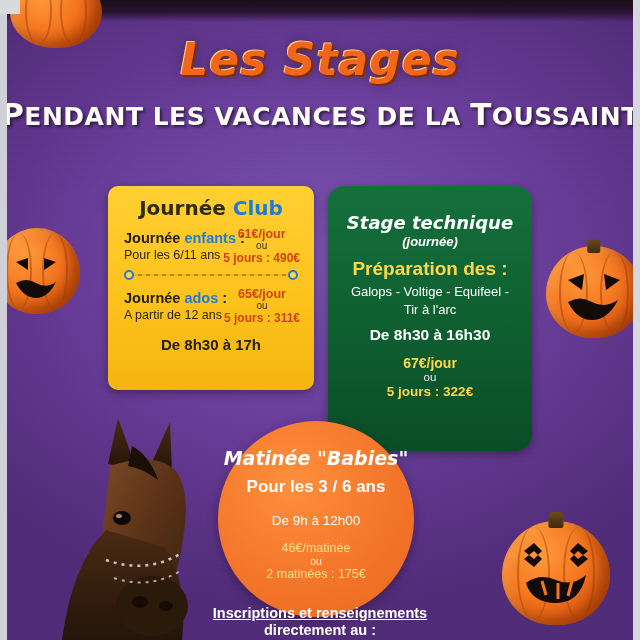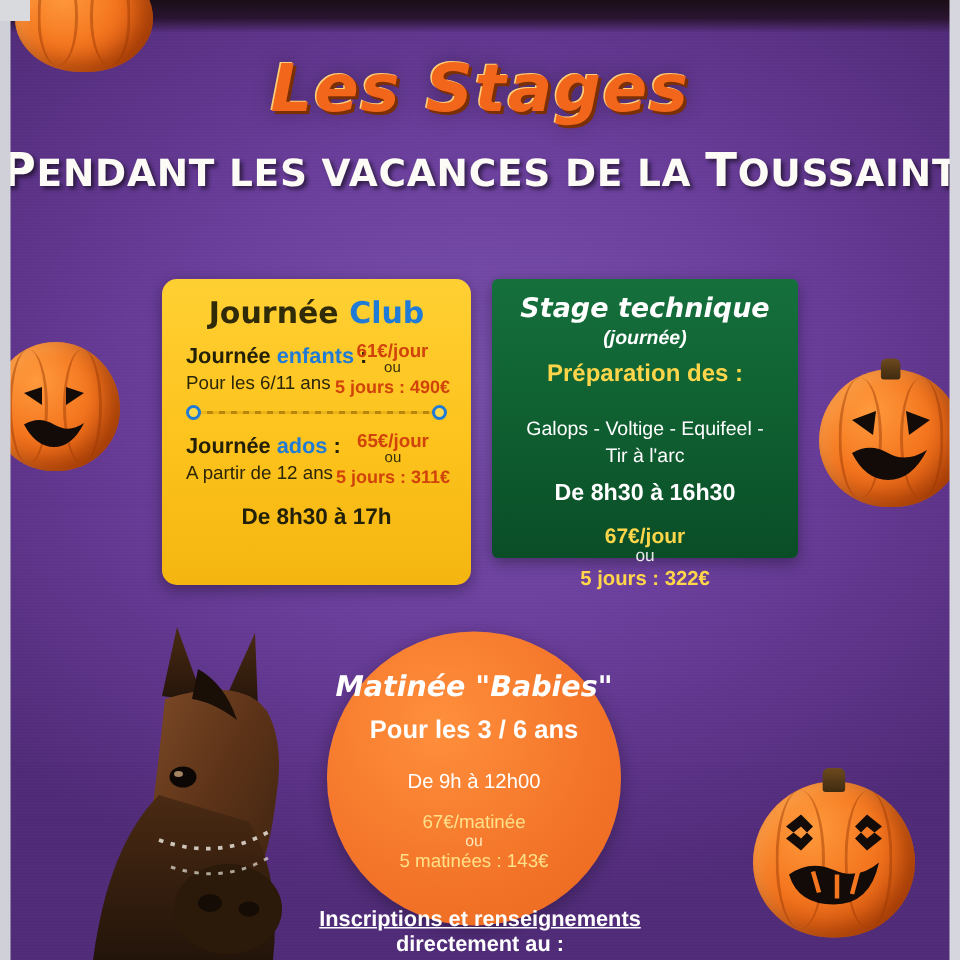--- a/index.html
+++ b/index.html
@@ -124,35 +124,35 @@
   .divider .knob {
     position:absolute; top:0; width:10px; height:10px; border-radius:50%;
     border:2px solid #1f7bd6; background:#ffd94a;
   }
   .divider .knob.l { left:4px; }
   .divider .knob.r { right:4px; }
   .cy-footer { margin-top:14px; font-size:15px; font-weight:bold; color:#23200a; }
 
   
   .card-green {
-    position:absolute; left:328px; top:186px; width:204px; height:186px;
+    position:absolute; left:328px; top:186px; width:204px; height:265px;
     background: linear-gradient(180deg,#15703c 0%, #0e5c2f 60%, #0a4d27 100%);
-    border-radius: 4px;
+    border-radius: 16px;
     box-shadow: 0 3px 10px rgba(0,0,0,.35);
     text-align:center;
-    padding-top: 9px;
+    padding-top: 26px;
     color:#fff;
   }
   .cg-title {
     font-family:"DejaVu Sans", sans-serif;
     font-style: italic; font-weight:bold; font-size:18px; color:#ffffff;
   }
   .cg-title2 { font-style:italic; font-weight:bold; font-size:13px; margin-top:1px; color:#ffffff; }
-  .cg-prep { margin-top:9px; font-size:16px; font-weight:bold; color:#ffd64a; }
-  .cg-list { margin-top:18px; font-size:13px; color:#ffffff; line-height:1.35; }
+  .cg-prep { margin-top:9px; font-size:19px; font-weight:bold; color:#ffd64a; }
+  .cg-list { margin-top:3px; font-size:13px; color:#ffffff; line-height:1.35; }
   .cg-hours { margin-top:8px; font-size:15.5px; font-weight:bold; color:#ffffff; }
   .cg-price { margin-top:11px; font-size:14px; font-weight:bold; color:#ffd64a; }
   .cg-ou { font-size:11.5px; color:#eaeaea; }
   .cg-price2 { font-size:13.5px; font-weight:bold; color:#ffd64a; margin-top:1px; }
 
   
   .circle-orange {
     position:absolute; left:218px; top:421px; width:196px; height:196px;
     border-radius:50%;
     background: radial-gradient(circle at 38% 32%, #ff8f3c 0%, #f4762a 55%, #e9661d 100%);
@@ -328,23 +328,23 @@
     <div class="cg-hours">De 8h30 à 16h30</div>
     <div class="cg-price">67€/jour</div>
     <div class="cg-ou">ou</div>
     <div class="cg-price2">5 jours : 322€</div>
   </div>
 
   <div class="circle-orange">
     <div class="co-title">Matinée "Babies"</div>
     <div class="co-sub">Pour les 3 / 6 ans</div>
     <div class="co-hours">De 9h à 12h00</div>
-    <div class="co-p1">67€/matinée</div>
+    <div class="co-p1">46€/matinée</div>
     <div class="co-ou">ou</div>
-    <div class="co-p2">5 matinées : 143€</div>
+    <div class="co-p2">2 matinées : 175€</div>
   </div>
 
 
   <div class="footer">
     <div class="l1">Inscriptions et renseignements</div>
     <div class="l2">directement au :</div>
   </div>
 
   <div class="edge-left"></div>
   <div class="edge-right"></div>

